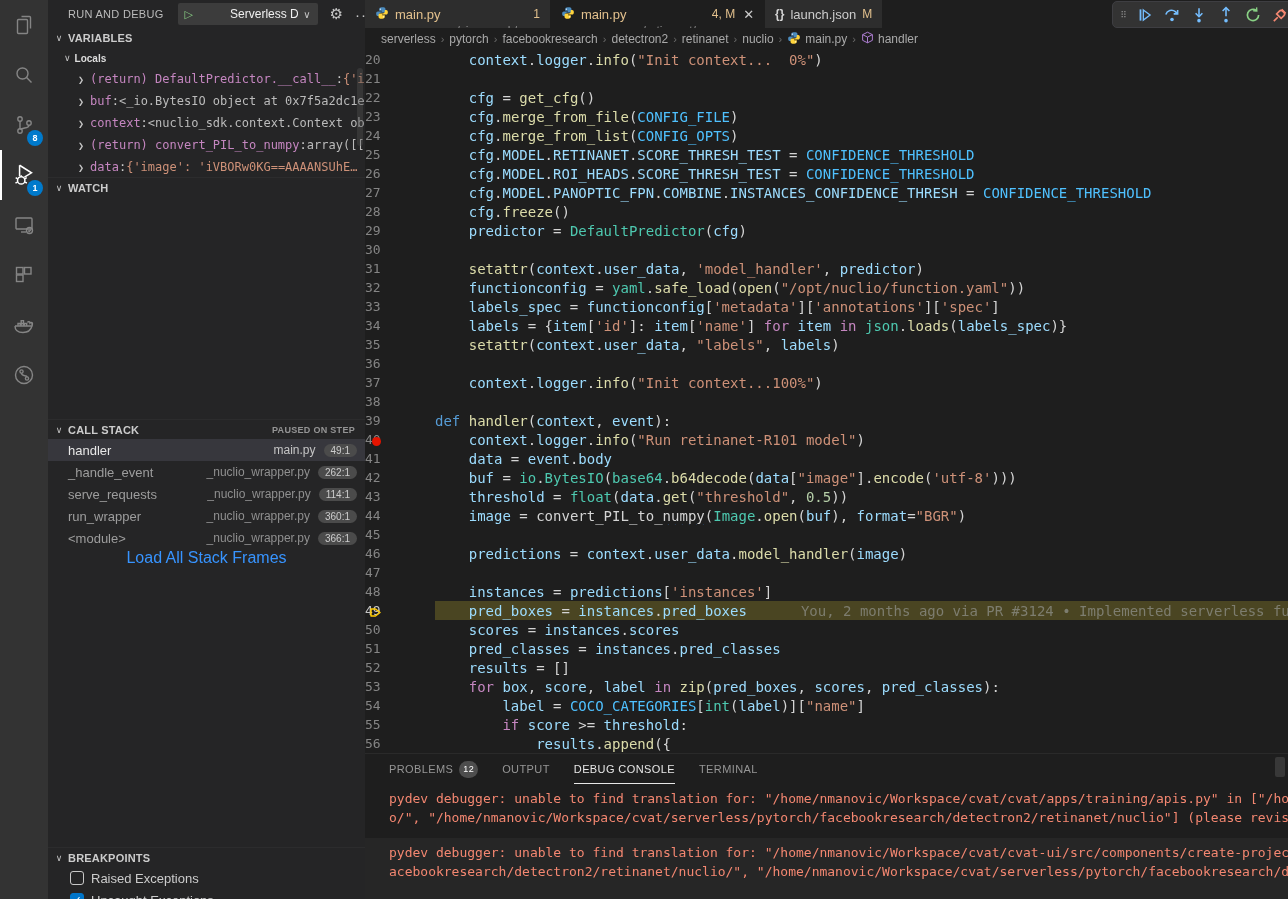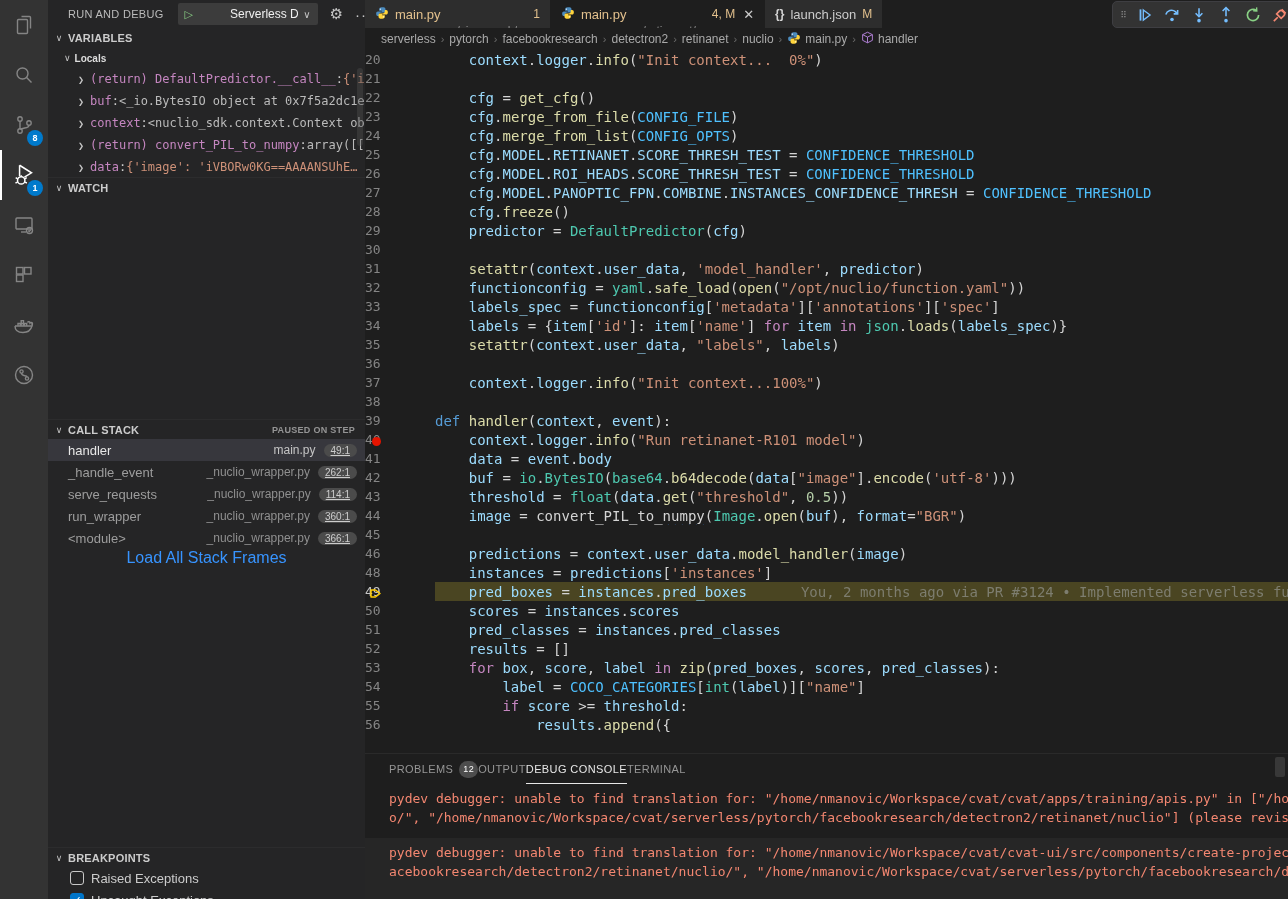--- a/index.html
+++ b/index.html
@@ -45,21 +45,21 @@
   .var-colon { color:#cccccc; }
   .vars-scroll { position:absolute; right:2px; top:0; width:6px; height:78px; background:#4f4f4f66; border-radius:3px; }
   .watch-body { height:222px; flex:none; }
   .cs-rows { height:110px; flex:none; }
   .cs-row { height:22px; display:flex; align-items:center; padding:0 8px 0 20px; cursor:pointer; font-size:13px; }
   .cs-row.sel { background:#37373d; }
   .cs-name { color:#9d9d9d; white-space:nowrap; }
   .cs-row.sel .cs-name { color:#e7e7e7; }
   .cs-file { margin-left:auto; color:#8f8f8f; font-size:12px; white-space:nowrap; }
   .cs-row.sel .cs-file { color:#c5c5c5; }
-  .cs-badge { margin-left:8px; background:#4b4b4b; color:#cccccc; border-radius:8px; font-size:10px; padding:1px 7px; flex:none;text-decoration:underline; }
+  .cs-badge { margin-left:8px; background:#4b4b4b; color:#cccccc; border-radius:8px; font-size:10px; padding:1px 7px; flex:none; }
   .cs-link { height:20px; flex:none; text-align:center; color:#3794ff; font-size:16px; cursor:pointer; }
   .sb-spacer { height:278px; flex:none; }
   .bp-row { height:22px; display:flex; align-items:center; padding-left:22px; gap:7px; font-size:13px; color:#cccccc; cursor:pointer; }
   .cbx { width:14px; height:14px; border:1.5px solid #c8c8c8; border-radius:3px; background:transparent; flex:none; }
   .cbx.on { background:#0075c9; border-color:#0075c9; color:#fff; font-size:11px; line-height:13px; text-align:center; }
   
   .main { flex:1; display:flex; flex-direction:column; overflow:hidden; position:relative; min-width:0; }
   .tabbar { height:28px; flex:none; background:#1e1e1e; display:flex; }
   .tab { height:28px; display:flex; align-items:center; padding:0 10px; gap:6px; background:#2d2d2d; border-right:1px solid #1e1e1e; font-size:13px; cursor:pointer; white-space:nowrap; }
   .tab.active { background:#1e1e1e; }
@@ -85,21 +85,21 @@
   .code-line.current .line-content { background:#4a4522; }
   .bp-dot { position:absolute; left:7px; top:5px; width:9px; height:9px; border-radius:50%; background:#e51400; }
   .cur-arrow { position:absolute; left:4px; top:3px; }
   .blame { color:#7d7d6f; margin-left:54px; flex:none; }
   .tk-v { color:#9CDCFE; } .tk-f { color:#DCDCAA; } .tk-k { color:#C586C0; }
   .tk-d { color:#569CD6; } .tk-s { color:#CE9178; } .tk-n { color:#B5CEA8; }
   .tk-c { color:#4FC1FF; } .tk-t { color:#4EC9B0; } .tk-w { color:#D4D4D4; }
   .tk-u { color:#D4D4D4; text-decoration:underline wavy #3794ff 1px; text-underline-offset:3px; }
   
   .panel { height:146px; flex:none; border-top:1px solid #3c3c3c66; display:flex; flex-direction:column; background:#1e1e1e; position:relative; }
-  .panel-tabs { height:30px; flex:none; display:flex; align-items:center; padding-left:24px; }
+  .panel-tabs { height:30px; flex:none; display:flex; align-items:center; padding-left:24px; gap:24px; }
   .ptab { font-size:11px; color:#969696; letter-spacing:.4px; display:flex; align-items:center; gap:6px; height:30px; cursor:pointer; }
   .ptab.active { color:#e7e7e7; border-bottom:1px solid #e7e7e7; }
   .ptab-badge { background:#4d4d4d; color:#ffffff; min-width:17px; height:17px; border-radius:9px; font-size:9px; display:flex; align-items:center; justify-content:center; padding:0 4px; }
   .panel-content { flex:1; overflow:hidden; display:flex; flex-direction:column; font-family:"DejaVu Sans Mono", monospace; font-size:13px; color:#f48771; }
   .pblock { padding:5px 0 3px 24px; }
   .pblock .pline { height:19px; line-height:19px; white-space:pre; overflow:hidden; cursor:text; }
   .pblock.alt { background:#262626; flex:1; margin-top:8px; }
   .panel-scroll { position:absolute; right:3px; top:3px; width:10px; height:20px; background:#4f4f4f88; border-radius:2px; }
 </style>
 </head>
@@ -425,20 +425,21 @@
         <div class="code-line"><div class="gutter">37</div><div class="line-content"><span class="tk-w">    </span><span class="tk-v">context</span><span class="tk-w">.</span><span class="tk-v">logger</span><span class="tk-w">.</span><span class="tk-f">info</span><span class="tk-w">(</span><span class="tk-s">"Init context...100%"</span><span class="tk-w">)</span></div></div>
         <div class="code-line"><div class="gutter">38</div><div class="line-content"></div></div>
         <div class="code-line"><div class="gutter">39</div><div class="line-content"><span class="tk-d">def</span><span class="tk-w"> </span><span class="tk-f">handler</span><span class="tk-w">(</span><span class="tk-v">context</span><span class="tk-w">, </span><span class="tk-v">event</span><span class="tk-w">):</span></div></div>
         <div class="code-line"><div class="gutter">40<span class="bp-dot"></span></div><div class="line-content"><span class="tk-w">    </span><span class="tk-v">context</span><span class="tk-w">.</span><span class="tk-v">logger</span><span class="tk-w">.</span><span class="tk-f">info</span><span class="tk-w">(</span><span class="tk-s">"Run retinanet-R101 model"</span><span class="tk-w">)</span></div></div>
         <div class="code-line"><div class="gutter">41</div><div class="line-content"><span class="tk-w">    </span><span class="tk-v">data</span><span class="tk-w"> = </span><span class="tk-v">event</span><span class="tk-w">.</span><span class="tk-v">body</span></div></div>
         <div class="code-line"><div class="gutter">42</div><div class="line-content"><span class="tk-w">    </span><span class="tk-v">buf</span><span class="tk-w"> = </span><span class="tk-t">io</span><span class="tk-w">.</span><span class="tk-t">BytesIO</span><span class="tk-w">(</span><span class="tk-t">base64</span><span class="tk-w">.</span><span class="tk-f">b64decode</span><span class="tk-w">(</span><span class="tk-v">data</span><span class="tk-w">[</span><span class="tk-s">"image"</span><span class="tk-w">]</span><span class="tk-w">.</span><span class="tk-f">encode</span><span class="tk-w">(</span><span class="tk-s">'utf-8'</span><span class="tk-w">)))</span></div></div>
         <div class="code-line"><div class="gutter">43</div><div class="line-content"><span class="tk-w">    </span><span class="tk-v">threshold</span><span class="tk-w"> = </span><span class="tk-t">float</span><span class="tk-w">(</span><span class="tk-v">data</span><span class="tk-w">.</span><span class="tk-f">get</span><span class="tk-w">(</span><span class="tk-s">"threshold"</span><span class="tk-w">, </span><span class="tk-n">0.5</span><span class="tk-w">))</span></div></div>
         <div class="code-line"><div class="gutter">44</div><div class="line-content"><span class="tk-w">    </span><span class="tk-v">image</span><span class="tk-w"> = </span><span class="tk-w">convert_PIL_to_</span><span class="tk-u">numpy</span><span class="tk-w">(</span><span class="tk-t">Image</span><span class="tk-w">.</span><span class="tk-f">open</span><span class="tk-w">(</span><span class="tk-v">buf</span><span class="tk-w">), </span><span class="tk-v">format</span><span class="tk-w">=</span><span class="tk-s">"BGR"</span><span class="tk-w">)</span></div></div>
         <div class="code-line"><div class="gutter">45</div><div class="line-content"></div></div>
         <div class="code-line"><div class="gutter">46</div><div class="line-content"><span class="tk-w">    </span><span class="tk-v">predictions</span><span class="tk-w"> = </span><span class="tk-v">context</span><span class="tk-w">.</span><span class="tk-v">user_data</span><span class="tk-w">.</span><span class="tk-f">model_handler</span><span class="tk-w">(</span><span class="tk-v">image</span><span class="tk-w">)</span></div></div>
+        <div class="code-line"><div class="gutter">47</div><div class="line-content"></div></div>
         <div class="code-line"><div class="gutter">48</div><div class="line-content"><span class="tk-w">    </span><span class="tk-v">instances</span><span class="tk-w"> = </span><span class="tk-v">predictions</span><span class="tk-w">[</span><span class="tk-s">'instances'</span><span class="tk-w">]</span></div></div>
         <div class="code-line current"><div class="gutter">49<span class="cur-arrow"><svg width="13" height="13" viewBox="0 0 13 13" fill="none" stroke="#ffcc00" stroke-width="1.5" stroke-linejoin="round">
                 <path d="M2 3 h4.5 L11 6.5 L6.5 10 H2 Z"></path>
               </svg></span></div><div class="line-content"><span class="tk-w">    </span><span class="tk-v">pred_boxes</span><span class="tk-w"> = </span><span class="tk-v">instances</span><span class="tk-w">.</span><span class="tk-v">pred_boxes</span><span class="blame">You, 2 months ago via PR #3124 • Implemented serverless fu</span></div></div>
         <div class="code-line"><div class="gutter">50</div><div class="line-content"><span class="tk-w">    </span><span class="tk-v">scores</span><span class="tk-w"> = </span><span class="tk-v">instances</span><span class="tk-w">.</span><span class="tk-v">scores</span></div></div>
         <div class="code-line"><div class="gutter">51</div><div class="line-content"><span class="tk-w">    </span><span class="tk-v">pred_classes</span><span class="tk-w"> = </span><span class="tk-v">instances</span><span class="tk-w">.</span><span class="tk-v">pred_classes</span></div></div>
         <div class="code-line"><div class="gutter">52</div><div class="line-content"><span class="tk-w">    </span><span class="tk-v">results</span><span class="tk-w"> = []</span></div></div>
         <div class="code-line"><div class="gutter">53</div><div class="line-content"><span class="tk-w">    </span><span class="tk-k">for</span><span class="tk-w"> </span><span class="tk-v">box</span><span class="tk-w">, </span><span class="tk-v">score</span><span class="tk-w">, </span><span class="tk-v">label</span><span class="tk-w"> </span><span class="tk-k">in</span><span class="tk-w"> </span><span class="tk-f">zip</span><span class="tk-w">(</span><span class="tk-v">pred_boxes</span><span class="tk-w">, </span><span class="tk-v">scores</span><span class="tk-w">, </span><span class="tk-v">pred_classes</span><span class="tk-w">):</span></div></div>
         <div class="code-line"><div class="gutter">54</div><div class="line-content"><span class="tk-w">        </span><span class="tk-v">label</span><span class="tk-w"> = </span><span class="tk-c">COCO_CATEGORIES</span><span class="tk-w">[</span><span class="tk-t">int</span><span class="tk-w">(</span><span class="tk-v">label</span><span class="tk-w">)][</span><span class="tk-s">"name"</span><span class="tk-w">]</span></div></div>
         <div class="code-line"><div class="gutter">55</div><div class="line-content"><span class="tk-w">        </span><span class="tk-k">if</span><span class="tk-w"> </span><span class="tk-v">score</span><span class="tk-w"> &gt;= </span><span class="tk-v">threshold</span><span class="tk-w">:</span></div></div>

